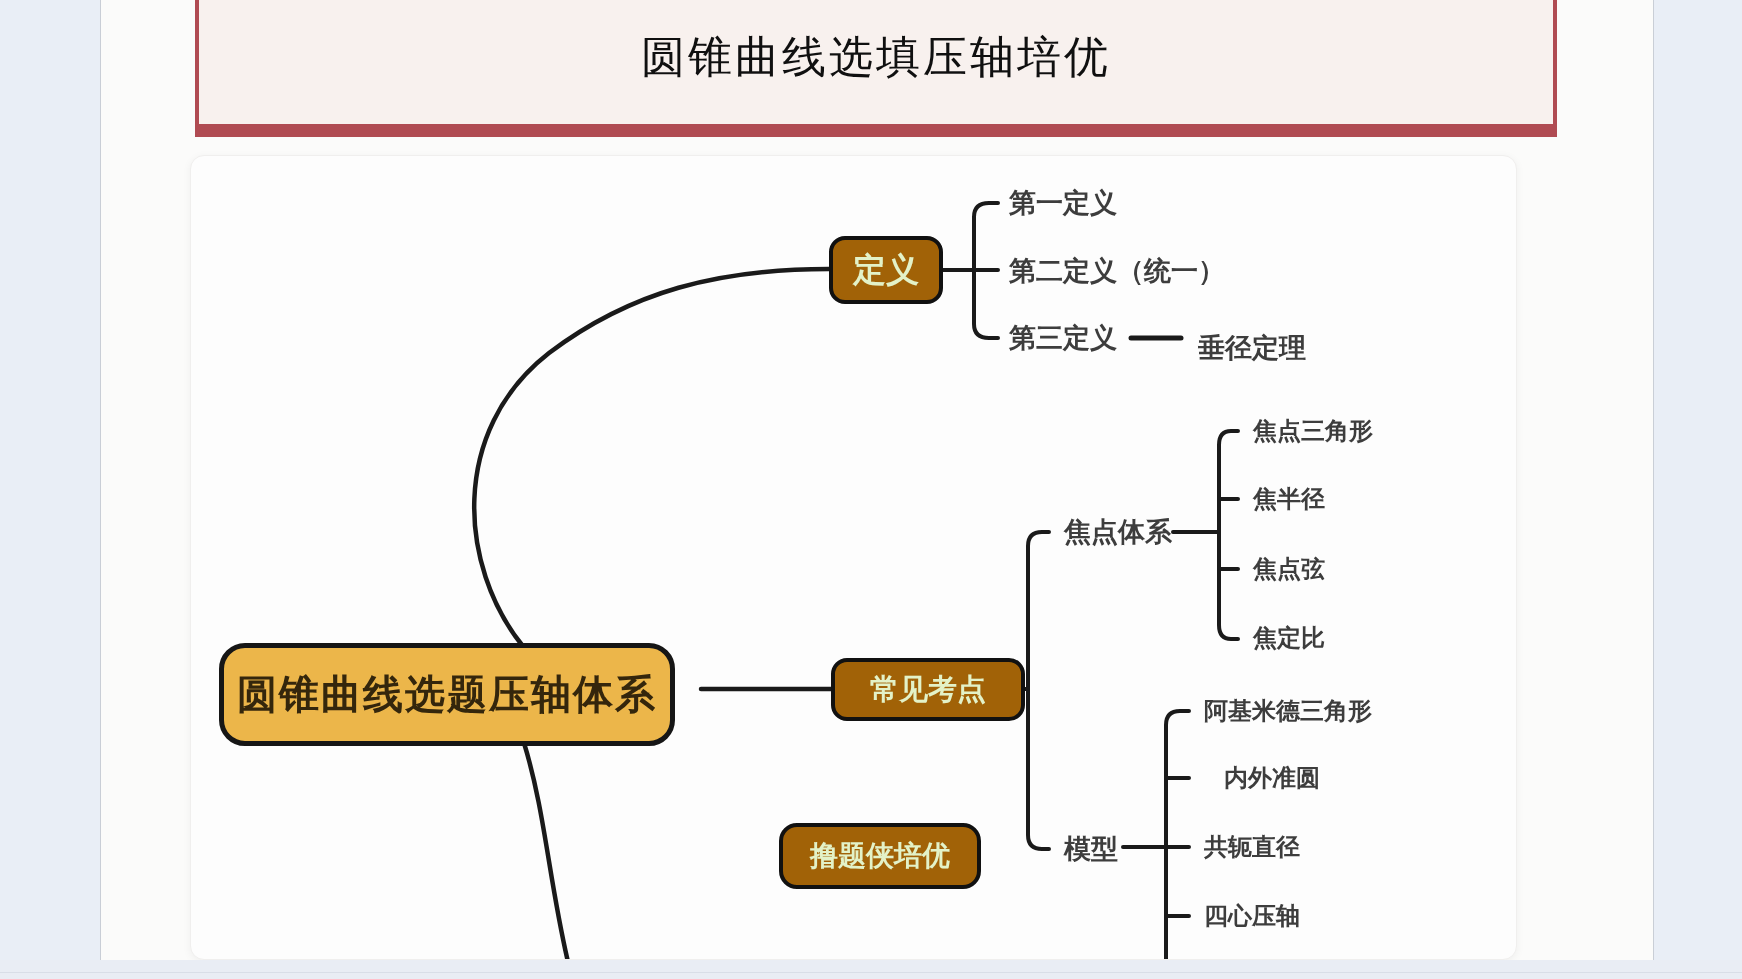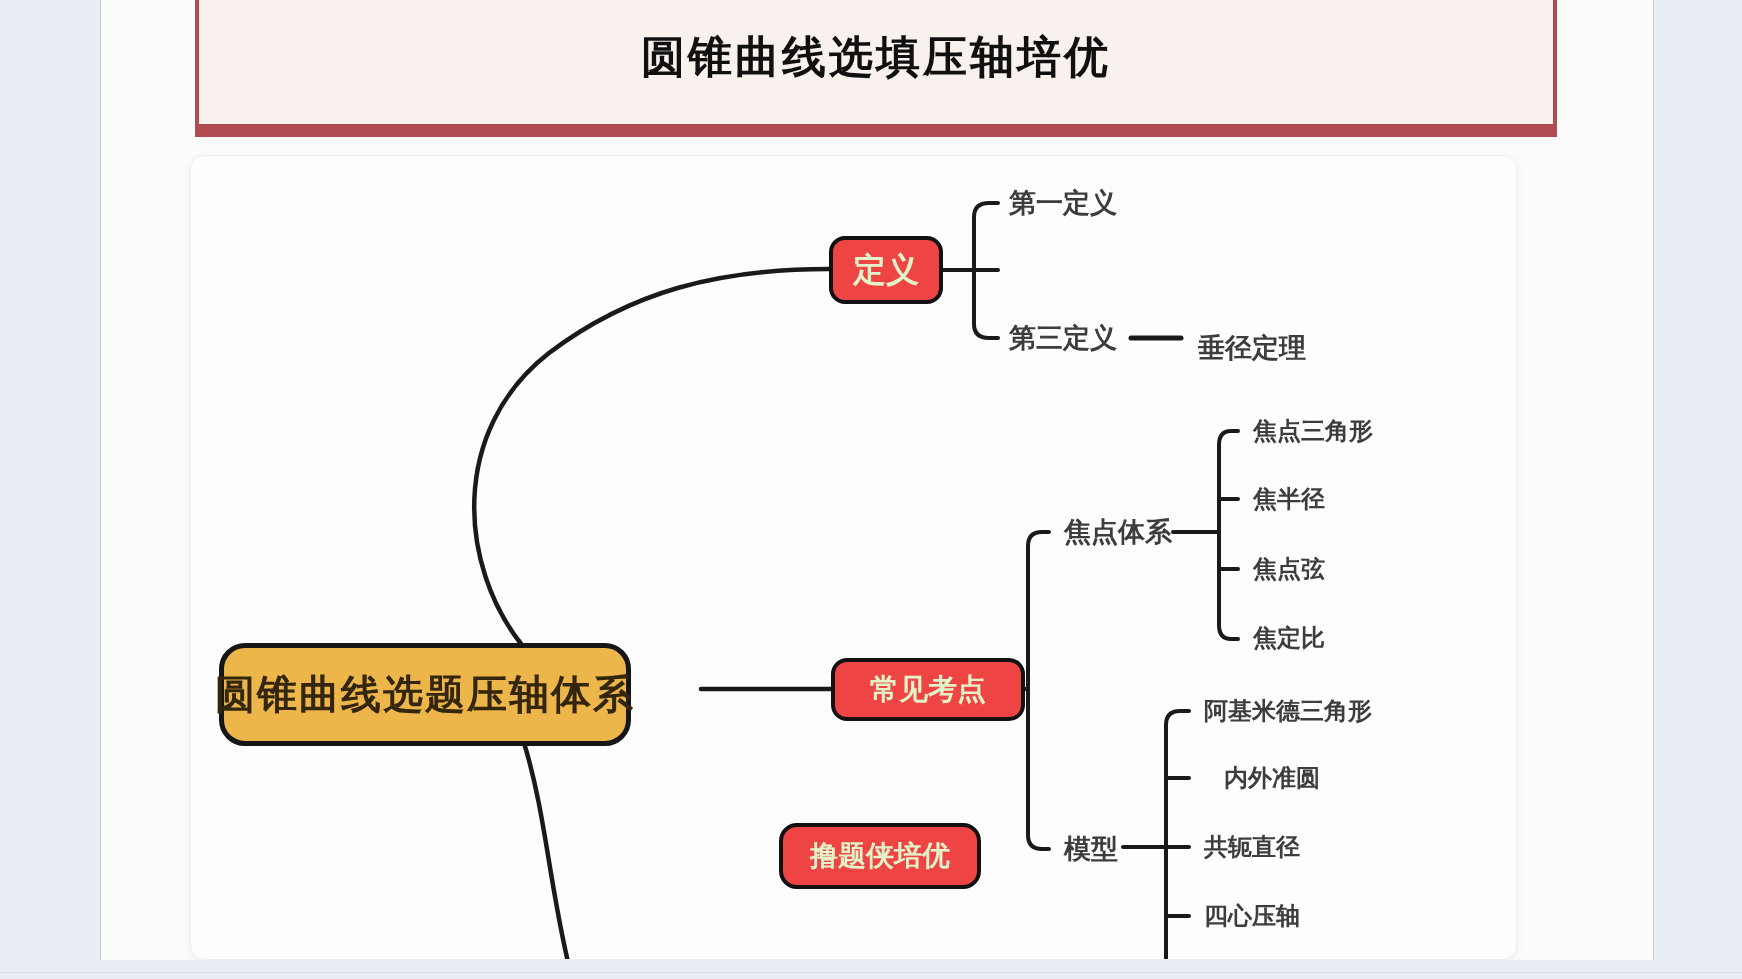--- a/index.html
+++ b/index.html
@@ -17,45 +17,45 @@
 
   
   .banner{
     position:absolute;left:195px;top:-60px;width:1362px;height:197px;
     box-sizing:border-box;background:#f8f1ee;
     border:4px solid #b04b52;border-bottom:13px solid #b04b52;
   }
   .banner-title{
     position:absolute;left:0;right:0;top:84px;margin:0;
     text-align:center;font-family:"Liberation Serif", serif;
-    font-size:44px;font-weight:bold;color:#101010;letter-spacing:3px;
+    font-size:44px;font-weight:normal;color:#101010;letter-spacing:3px;
   }
 
   
   .card{
     position:absolute;left:190px;top:155px;width:1325px;height:803px;
     background:#fdfdfd;border:1px solid #f0efee;border-radius:14px;
     box-shadow:0 2px 8px rgba(0,0,0,0.05);
     overflow:hidden;
   }
   .card svg{position:absolute;left:0;top:0;}
 
   
   .node{
     position:absolute;box-sizing:border-box;
     display:flex;align-items:center;justify-content:center;
     font-weight:bold;white-space:nowrap;
   }
   .node-root{
-    left:28px;top:487px;width:412px;height:103px;
+    left:28px;top:487px;width:456px;height:103px;
     background:#ecb64a;border:5px solid #161616;border-radius:26px;
     font-size:40px;color:#34260c;letter-spacing:2px;
   }
   .node-green{
-    background:#ef4444;border:4px solid #111111;border-radius:16px;
+    background:#a16207;border:4px solid #111111;border-radius:16px;
     color:#e3f2c8;
   }
   .node-def{left:638px;top:80px;width:114px;height:68px;font-size:33px;}
   .node-common{left:640px;top:502px;width:194px;height:63px;font-size:29px;}
   .node-floating{left:588px;top:667px;width:202px;height:66px;font-size:28px;border-radius:18px;}
 
   
   .lbl{
     position:absolute;transform:translateY(-50%);
     color:#3d3d3d;font-weight:bold;white-space:nowrap;
@@ -86,20 +86,21 @@
       <path stroke-width="4" d="M805 533 H837 M858 376 H851 Q837 376 837 390 V679 Q837 693 851 693 H858"></path>
       <path stroke-width="4" d="M982 376 H1028 M1047 275 H1040 Q1028 275 1028 289 V469 Q1028 483 1040 483 H1047 M1028 343 H1047 M1028 413 H1047"></path>
       <path stroke-width="4" d="M932 691 H998 M998 555 H989 Q975 555 975 569 V806 M975 622 H998 M975 760 H998"></path>
     </g>
   </svg>
 
   <div class="node node-root">圆锥曲线选题压轴体系</div>
 
   <div class="node node-green node-def">定义</div>
   <div class="lbl lbl-l2" style="left:818px;top:47px;">第一定义</div>
+  <div class="lbl lbl-l2" style="left:818px;top:115px;">第二定义（统一）</div>
   <div class="lbl lbl-l2" style="left:818px;top:182px;">第三定义</div>
   <div class="lbl lbl-l2" style="left:1007px;top:182px;margin-top:10px;">垂径定理</div>
 
   <div class="node node-green node-common">常见考点</div>
 
   <div class="lbl lbl-l2" style="left:873px;top:376px;">焦点体系</div>
   <div class="lbl lbl-l3" style="left:1062px;top:275px;">焦点三角形</div>
   <div class="lbl lbl-l3" style="left:1062px;top:343px;">焦半径</div>
   <div class="lbl lbl-l3" style="left:1062px;top:413px;">焦点弦</div>
   <div class="lbl lbl-l3" style="left:1062px;top:482px;">焦定比</div>

